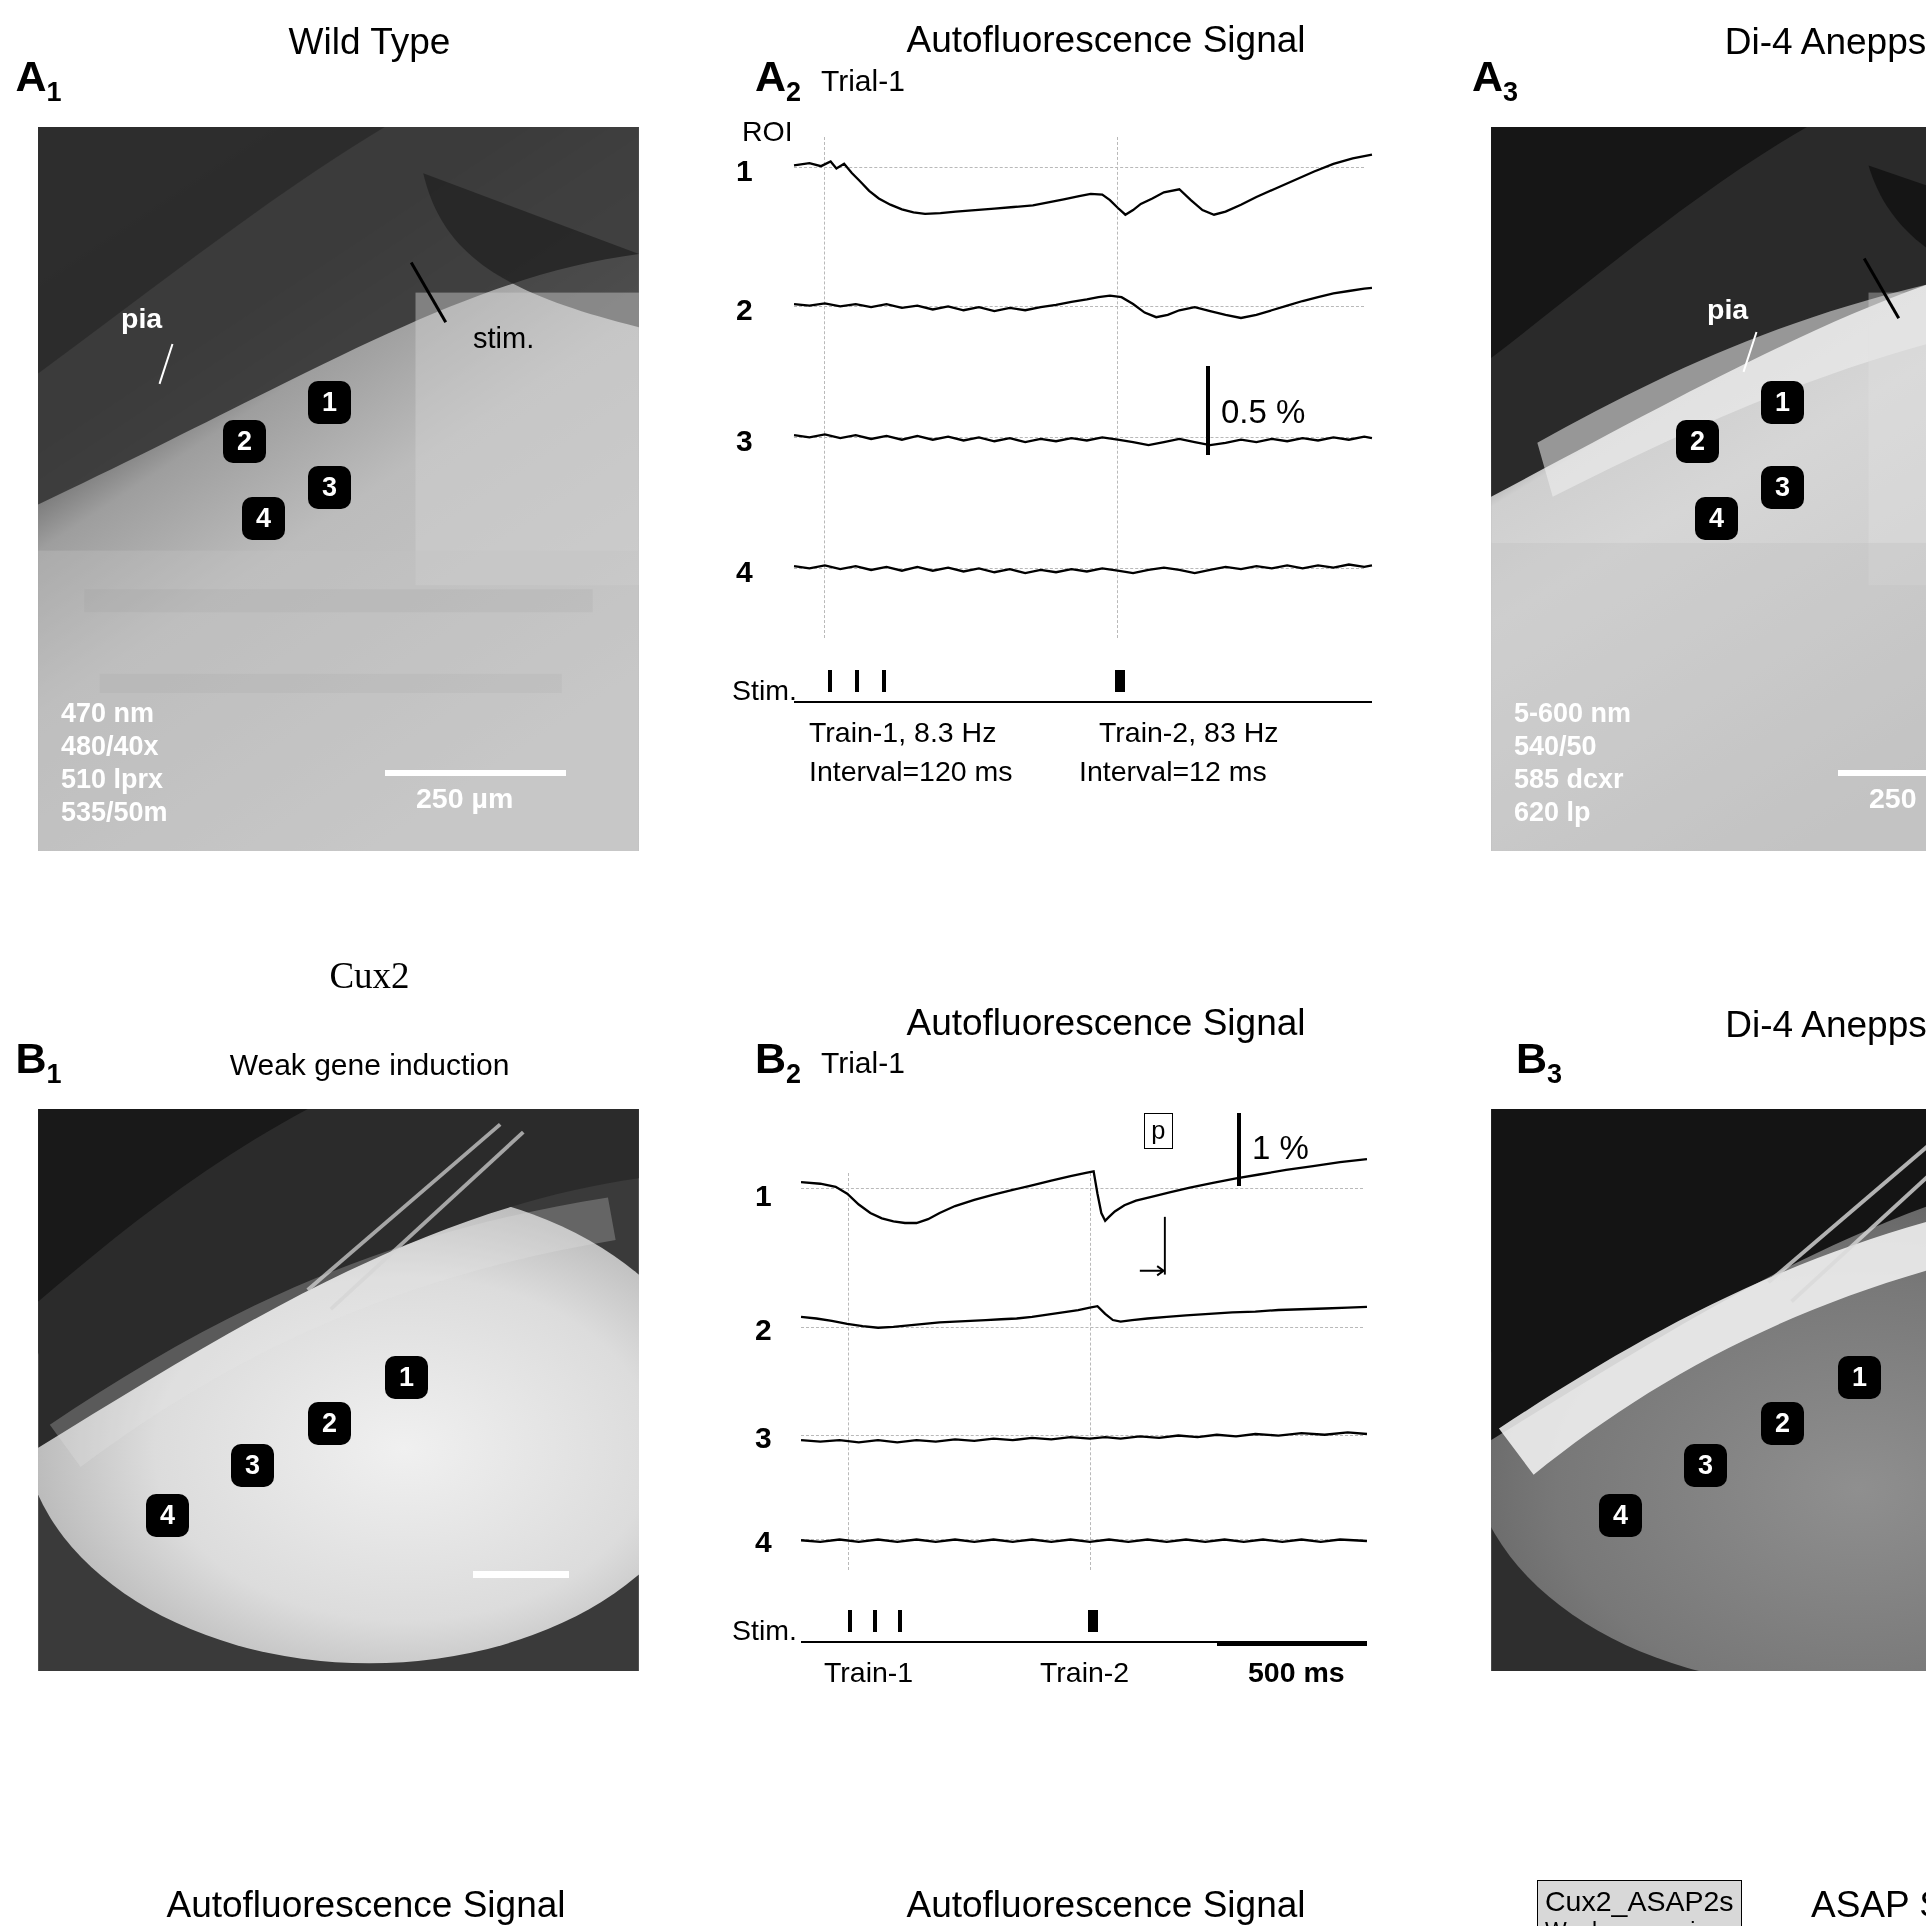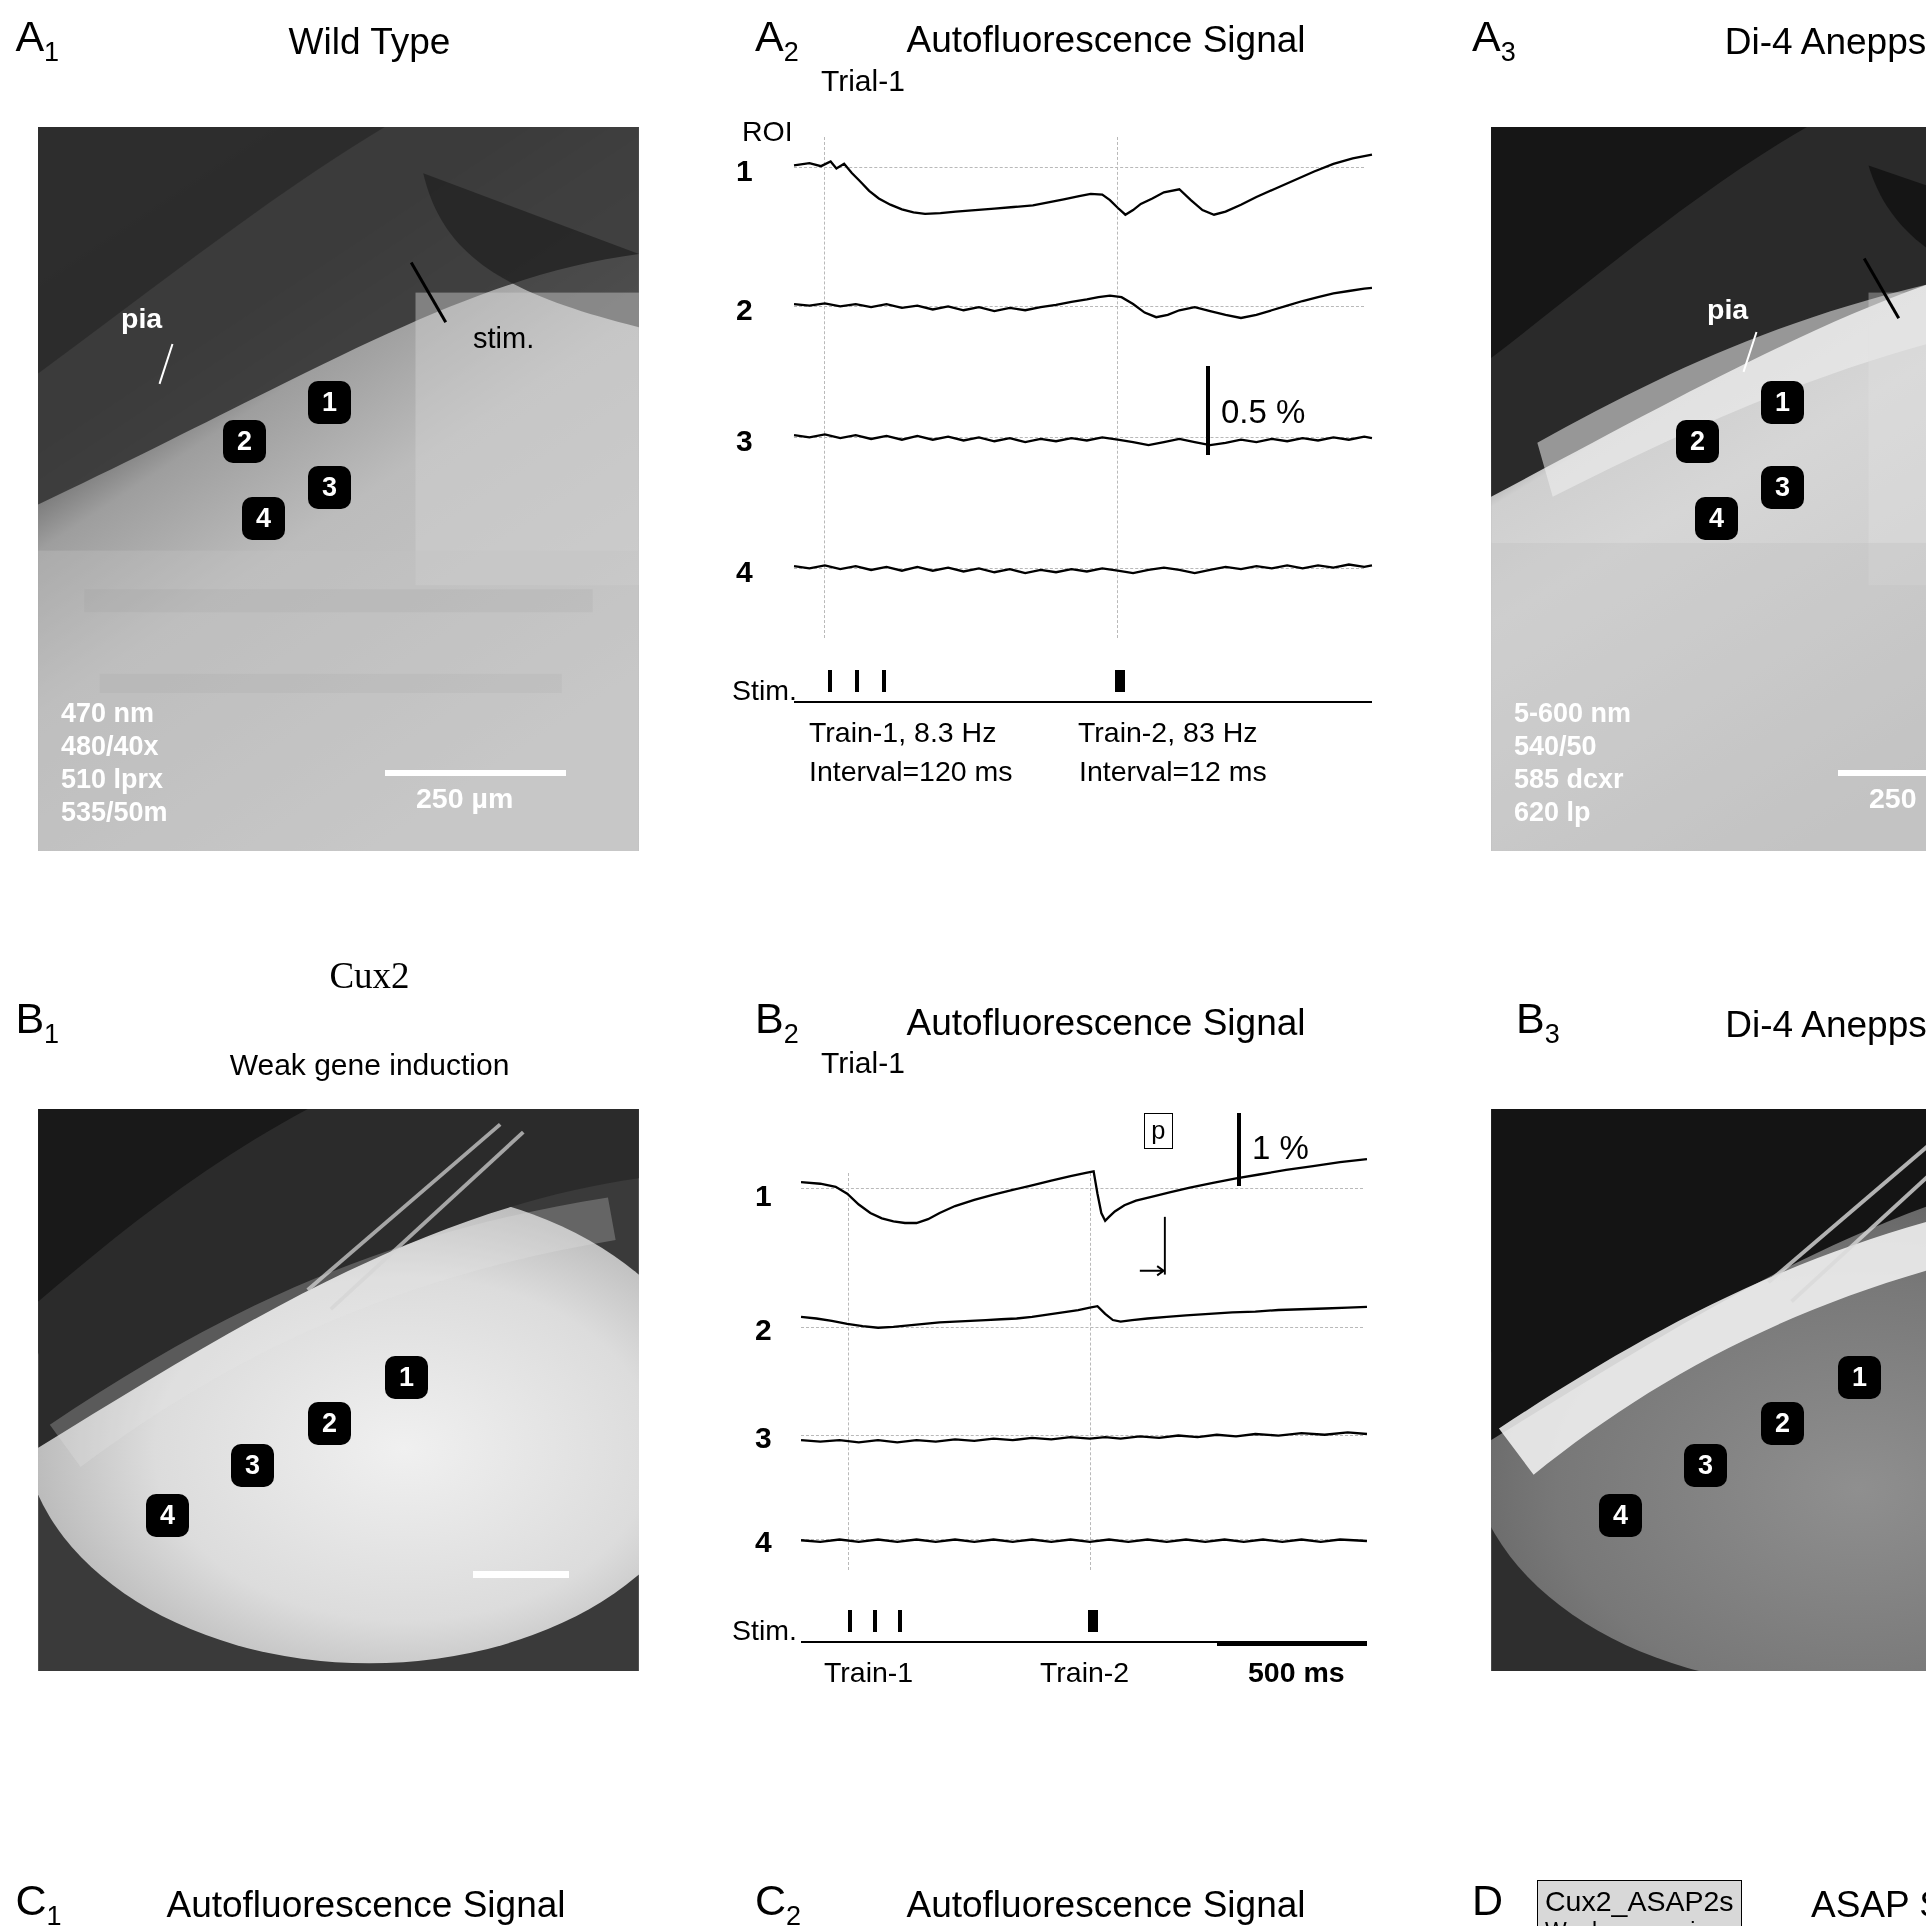--- a/index.html
+++ b/index.html
@@ -1,20 +1,20 @@
 <!DOCTYPE html>
 <html style="font-size:6.2px"><head>
 <meta charset="utf-8">
 <style>
   html,body{margin:0;padding:0;background:#ffffff;}
   body{font-family:"Liberation Sans",sans-serif;color:#000;}
   #page{position:relative;width:2860px;height:2737px;overflow:hidden;background:#fff;}
 
   .panel{position:absolute;}
-  .plabel{position:absolute;font-size:43px;font-weight:400;letter-spacing:0px;}
+  .plabel{position:absolute;font-size:43px;font-weight:700;letter-spacing:0px;margin-top:40px;}
   .plabel sub{font-size:27px;}
   .ptitle{position:absolute;font-size:37px;text-align:center;}
   .psub{position:absolute;font-size:30px;text-align:center;}
 
   
   .micro{position:absolute;overflow:hidden;background:#9a9a9a;}
   .roi{position:absolute;width:43px;height:43px;background:#000;color:#fff;
        font-size:27px;font-weight:700;display:flex;align-items:center;justify-content:center;
        border-radius:10px;}
   .roi:before{content:"";}
@@ -124,21 +124,21 @@
     <div class="unit" style="left:489px;top:293px;">0.5 %</div>
 
     <div class="stimtxt" style="left:0px;top:574px;">Stim.</div>
     <div class="stimtick" style="left:96px;top:570px;"></div>
     <div class="stimtick" style="left:123px;top:570px;"></div>
     <div class="stimtick" style="left:150px;top:570px;"></div>
     <div class="stimtick fat" style="left:383px;top:570px;"></div>
     <div class="solidH" style="left:62px;top:601px;width:578px;"></div>
     <div class="stimtxt" style="left:77px;top:616px;">Train-1, 8.3 Hz</div>
     <div class="stimtxt" style="left:77px;top:655px;">Interval=120 ms</div>
-    <div class="stimtxt" style="left:346px;top:616px;">Train-2, 83 Hz</div>
+    <div class="stimtxt" style="left:367px;top:616px;">Train-2, 83 Hz</div>
     <div class="stimtxt" style="left:347px;top:655px;">Interval=12 ms</div>
   </div>
 
   <div class="plabel" style="left:1472px;top:11.6px;"><span>A</span><sub>3</sub></div>
   <div class="ptitle" style="left:1525px;top:21px;width:601px;">Di-4 Anepps</div>
 
   <div class="micro" style="left:1491px;top:127px;width:601px;height:724px;">
     <svg width="601" height="724" viewBox="0 0 1560 1880">
       <defs>
         <linearGradient id="gA3" x1="0" y1="0" x2="0.5" y2="1">

